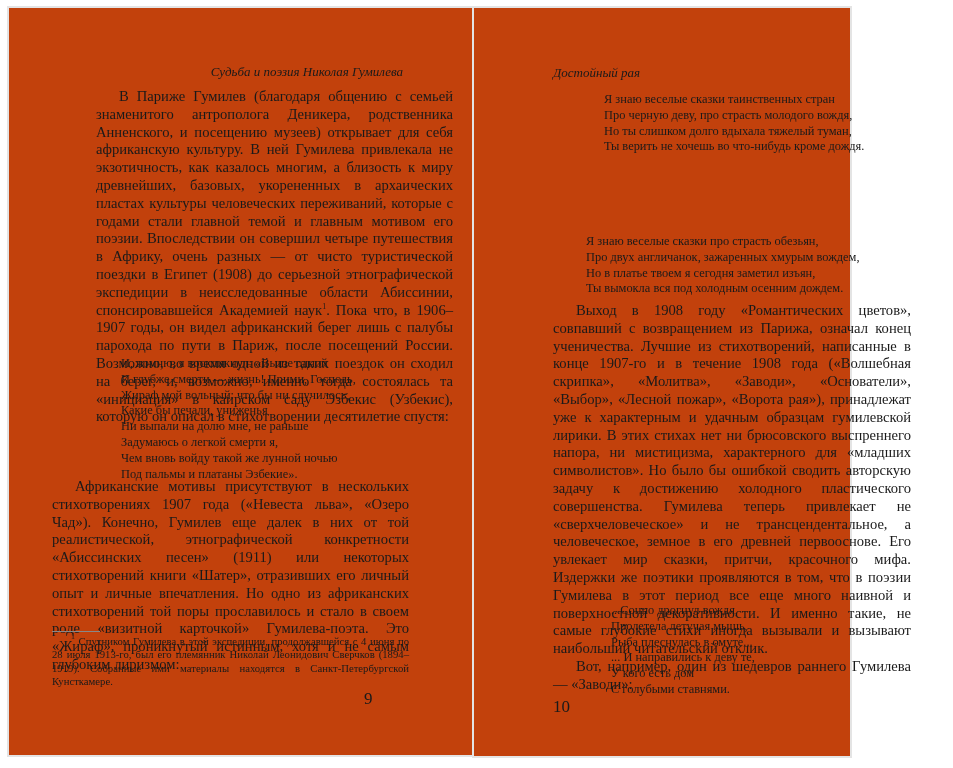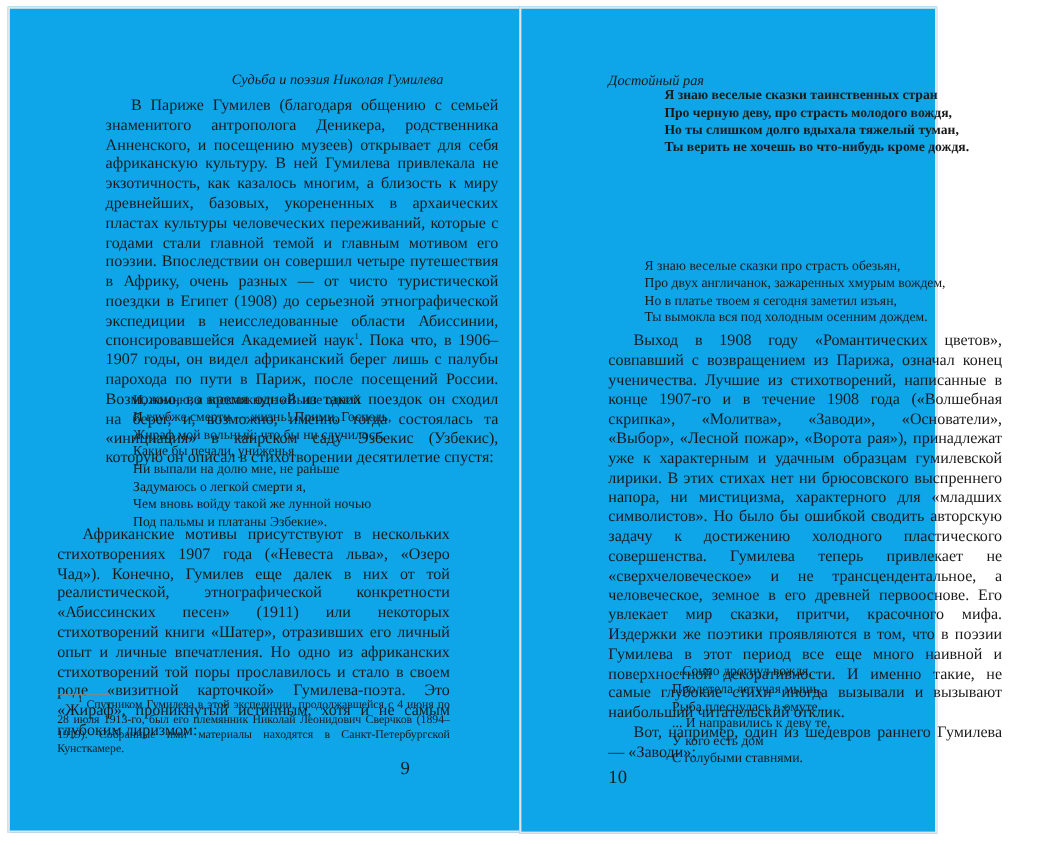--- a/index.html
+++ b/index.html
@@ -1,21 +1,21 @@
 <!DOCTYPE html>
 <html><head>
 <meta charset="utf-8">
 <style>
   html, body { margin: 0; padding: 0; }
   body {
     width: 953px; height: 768px; background: #ffffff; position: relative; overflow: hidden;
     font-family: "Liberation Serif", "DejaVu Serif", serif; color: #1a1a1a;
   }
   .page {
-    position: absolute; top: 6px; background: #0ea5e9;
+    position: absolute; top: 6px; background: #c2410c;
     border-top: 2px solid #e4e4e4; box-sizing: border-box;
   }
   .page-left { left: 7px; width: 466px; height: 751px; border-left: 2px solid #e4e4e4; border-bottom: 2px solid #e4e4e4; }
   .page-right { left: 472px; width: 380px; height: 752px; border-left: 2px solid #e4e4e4; border-right: 2px solid #e4e4e4; border-bottom: 2px solid #e4e4e4; }
 
   .running-head { position: absolute; top: 55px; font-style: italic; font-size: 13px; }
   .page-left .running-head { right: 70px; top: 56px; }
   .page-right .running-head { left: 79px; top: 57px; }
 
   .body-text { position: absolute; font-size: 14.6px; line-height: 17.8px; text-align: justify; }
@@ -62,21 +62,21 @@
 
   <div class="footnote-rule"></div>
   <div class="footnote"><sup>1</sup><span> Спутником Гумилева в этой экспедиции, продолжавшейся с 4 июня по 28 июля 1913-го, был его племянник Николай Леонидович Сверчков (1894–1919). Собранные ими материалы находятся в Санкт-Петербургской Кунсткамере.</span></div>
 
   <div class="page-num">9</div>
 </div>
 
 <div class="page page-right">
   <div class="running-head">Достойный рая</div>
 
-  <div class="verse" style="left:130px; top:71px;font-weight:bold;">
+  <div class="verse" style="left:130px; top:84px;">
     <div>Я знаю веселые сказки таинственных стран</div>
     <div>Про черную деву, про страсть молодого вождя,</div>
     <div>Но ты слишком долго вдыхала тяжелый туман,</div>
     <div>Ты верить не хочешь во что-нибудь кроме дождя.</div>
   </div>
 
 
   <div class="verse" style="left:112px; top:226px;">
     <div>Я знаю веселые сказки про страсть обезьян,</div>
     <div>Про двух англичанок, зажаренных хмурым вождем,</div>

